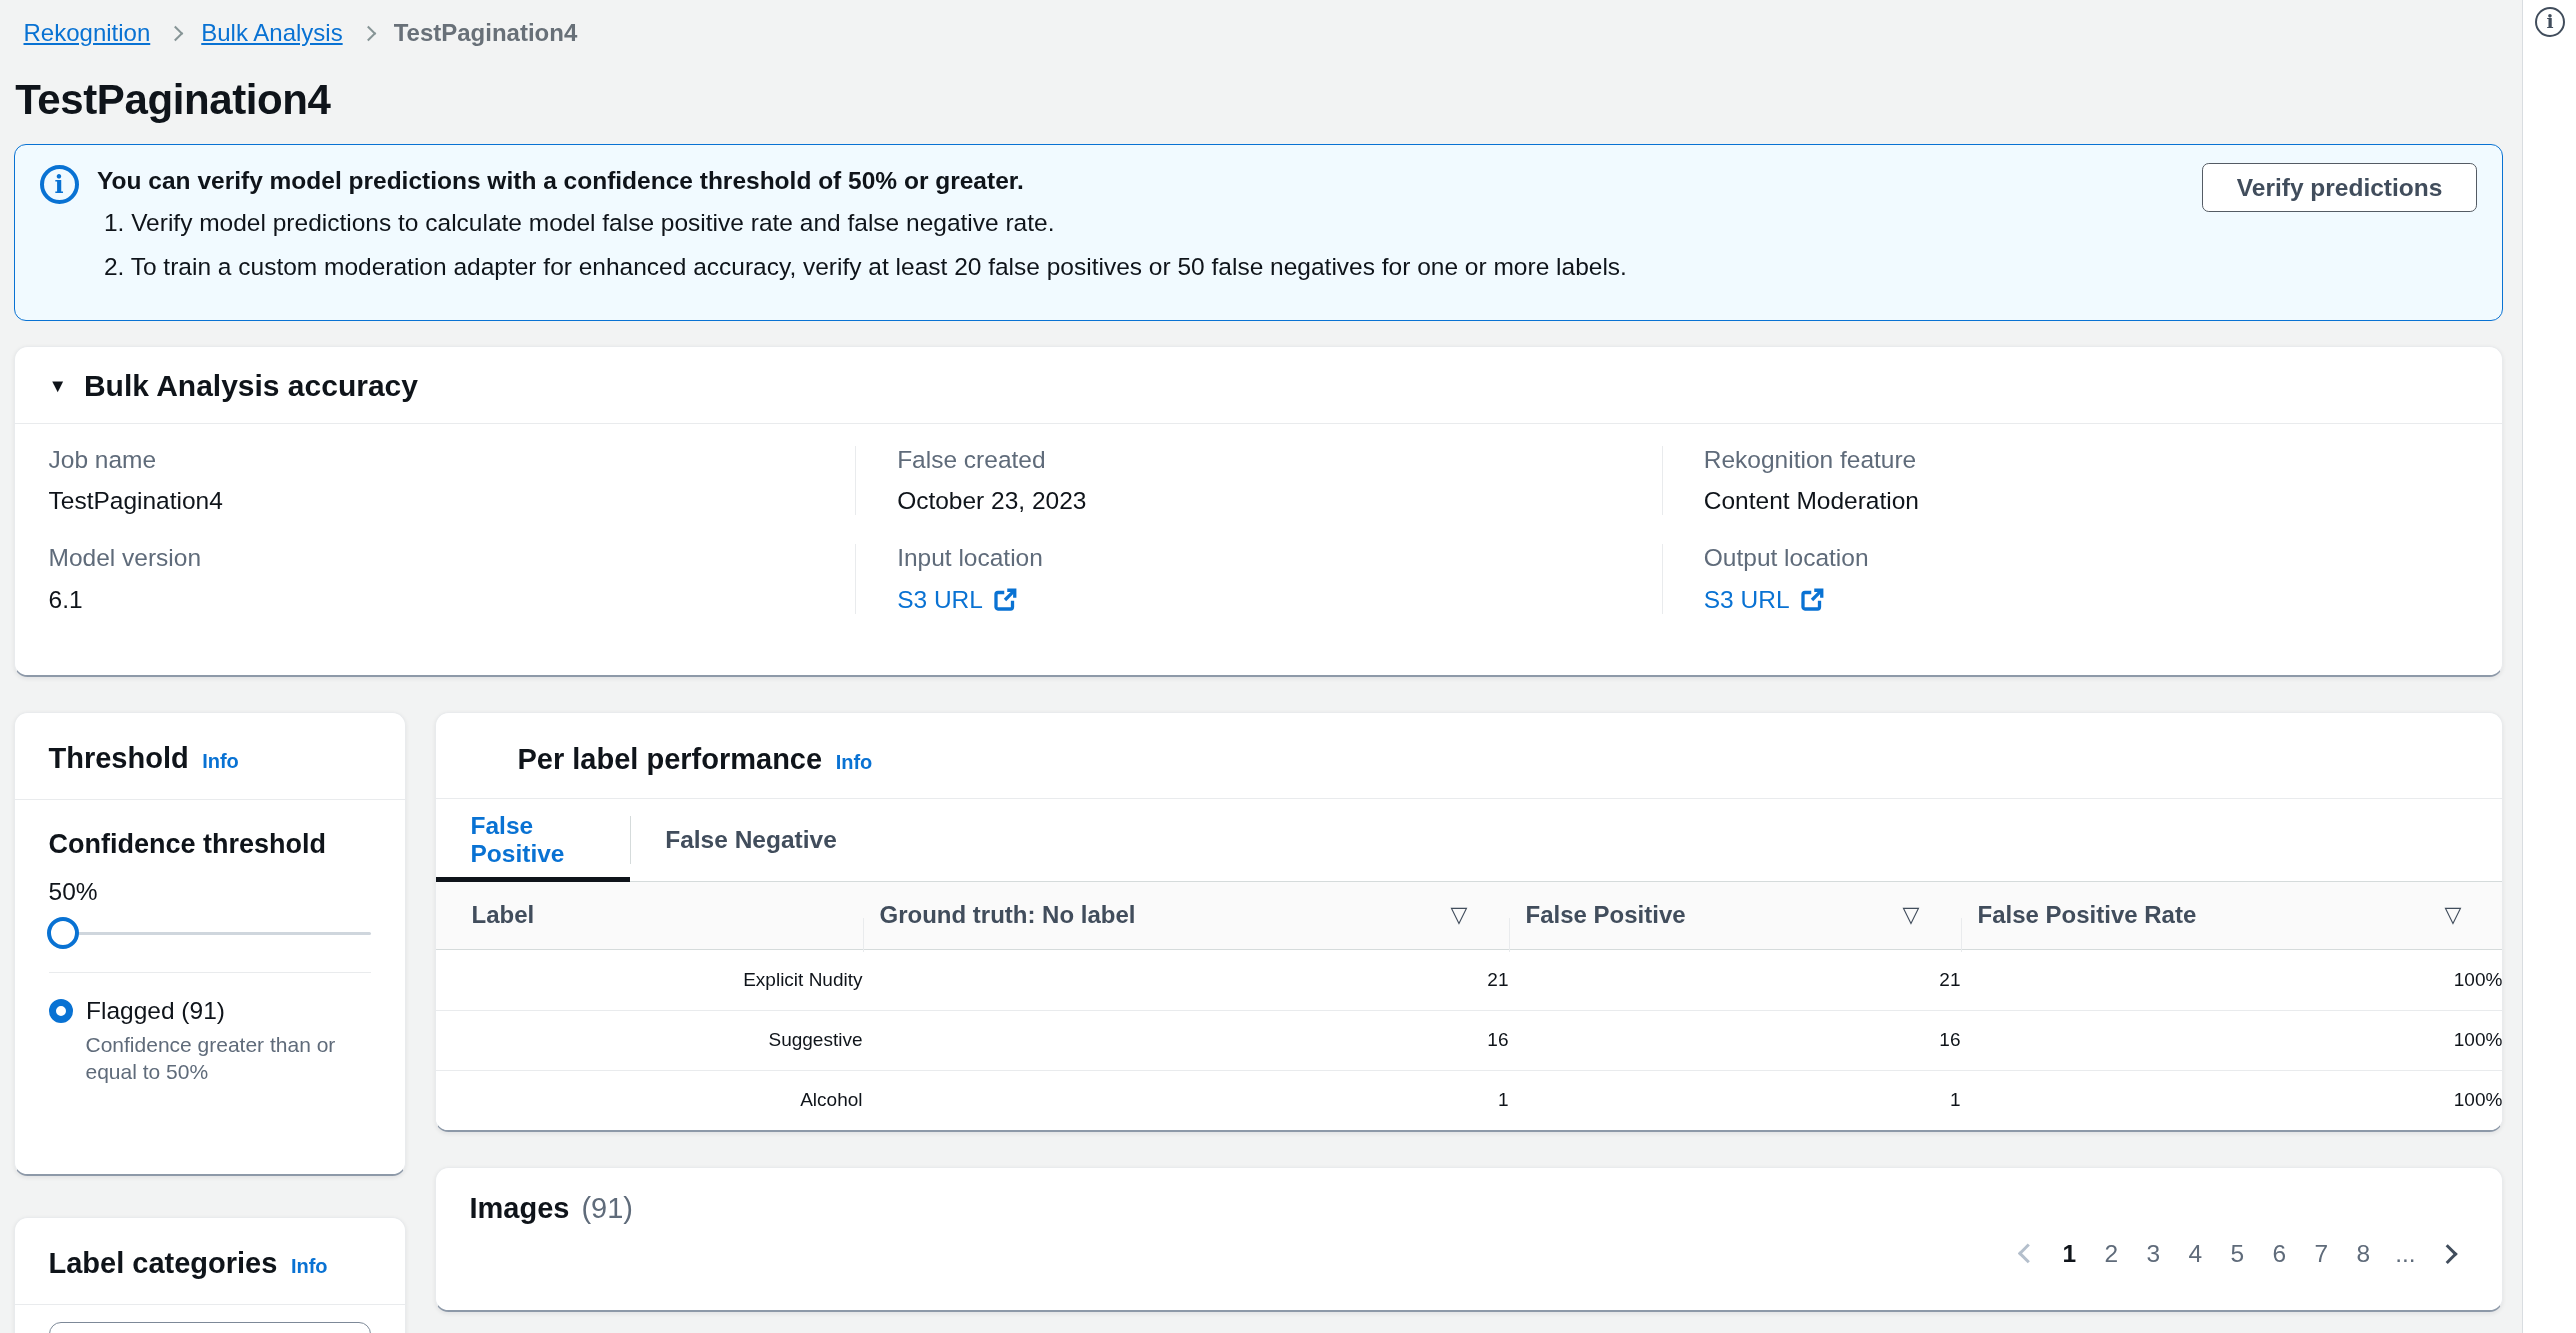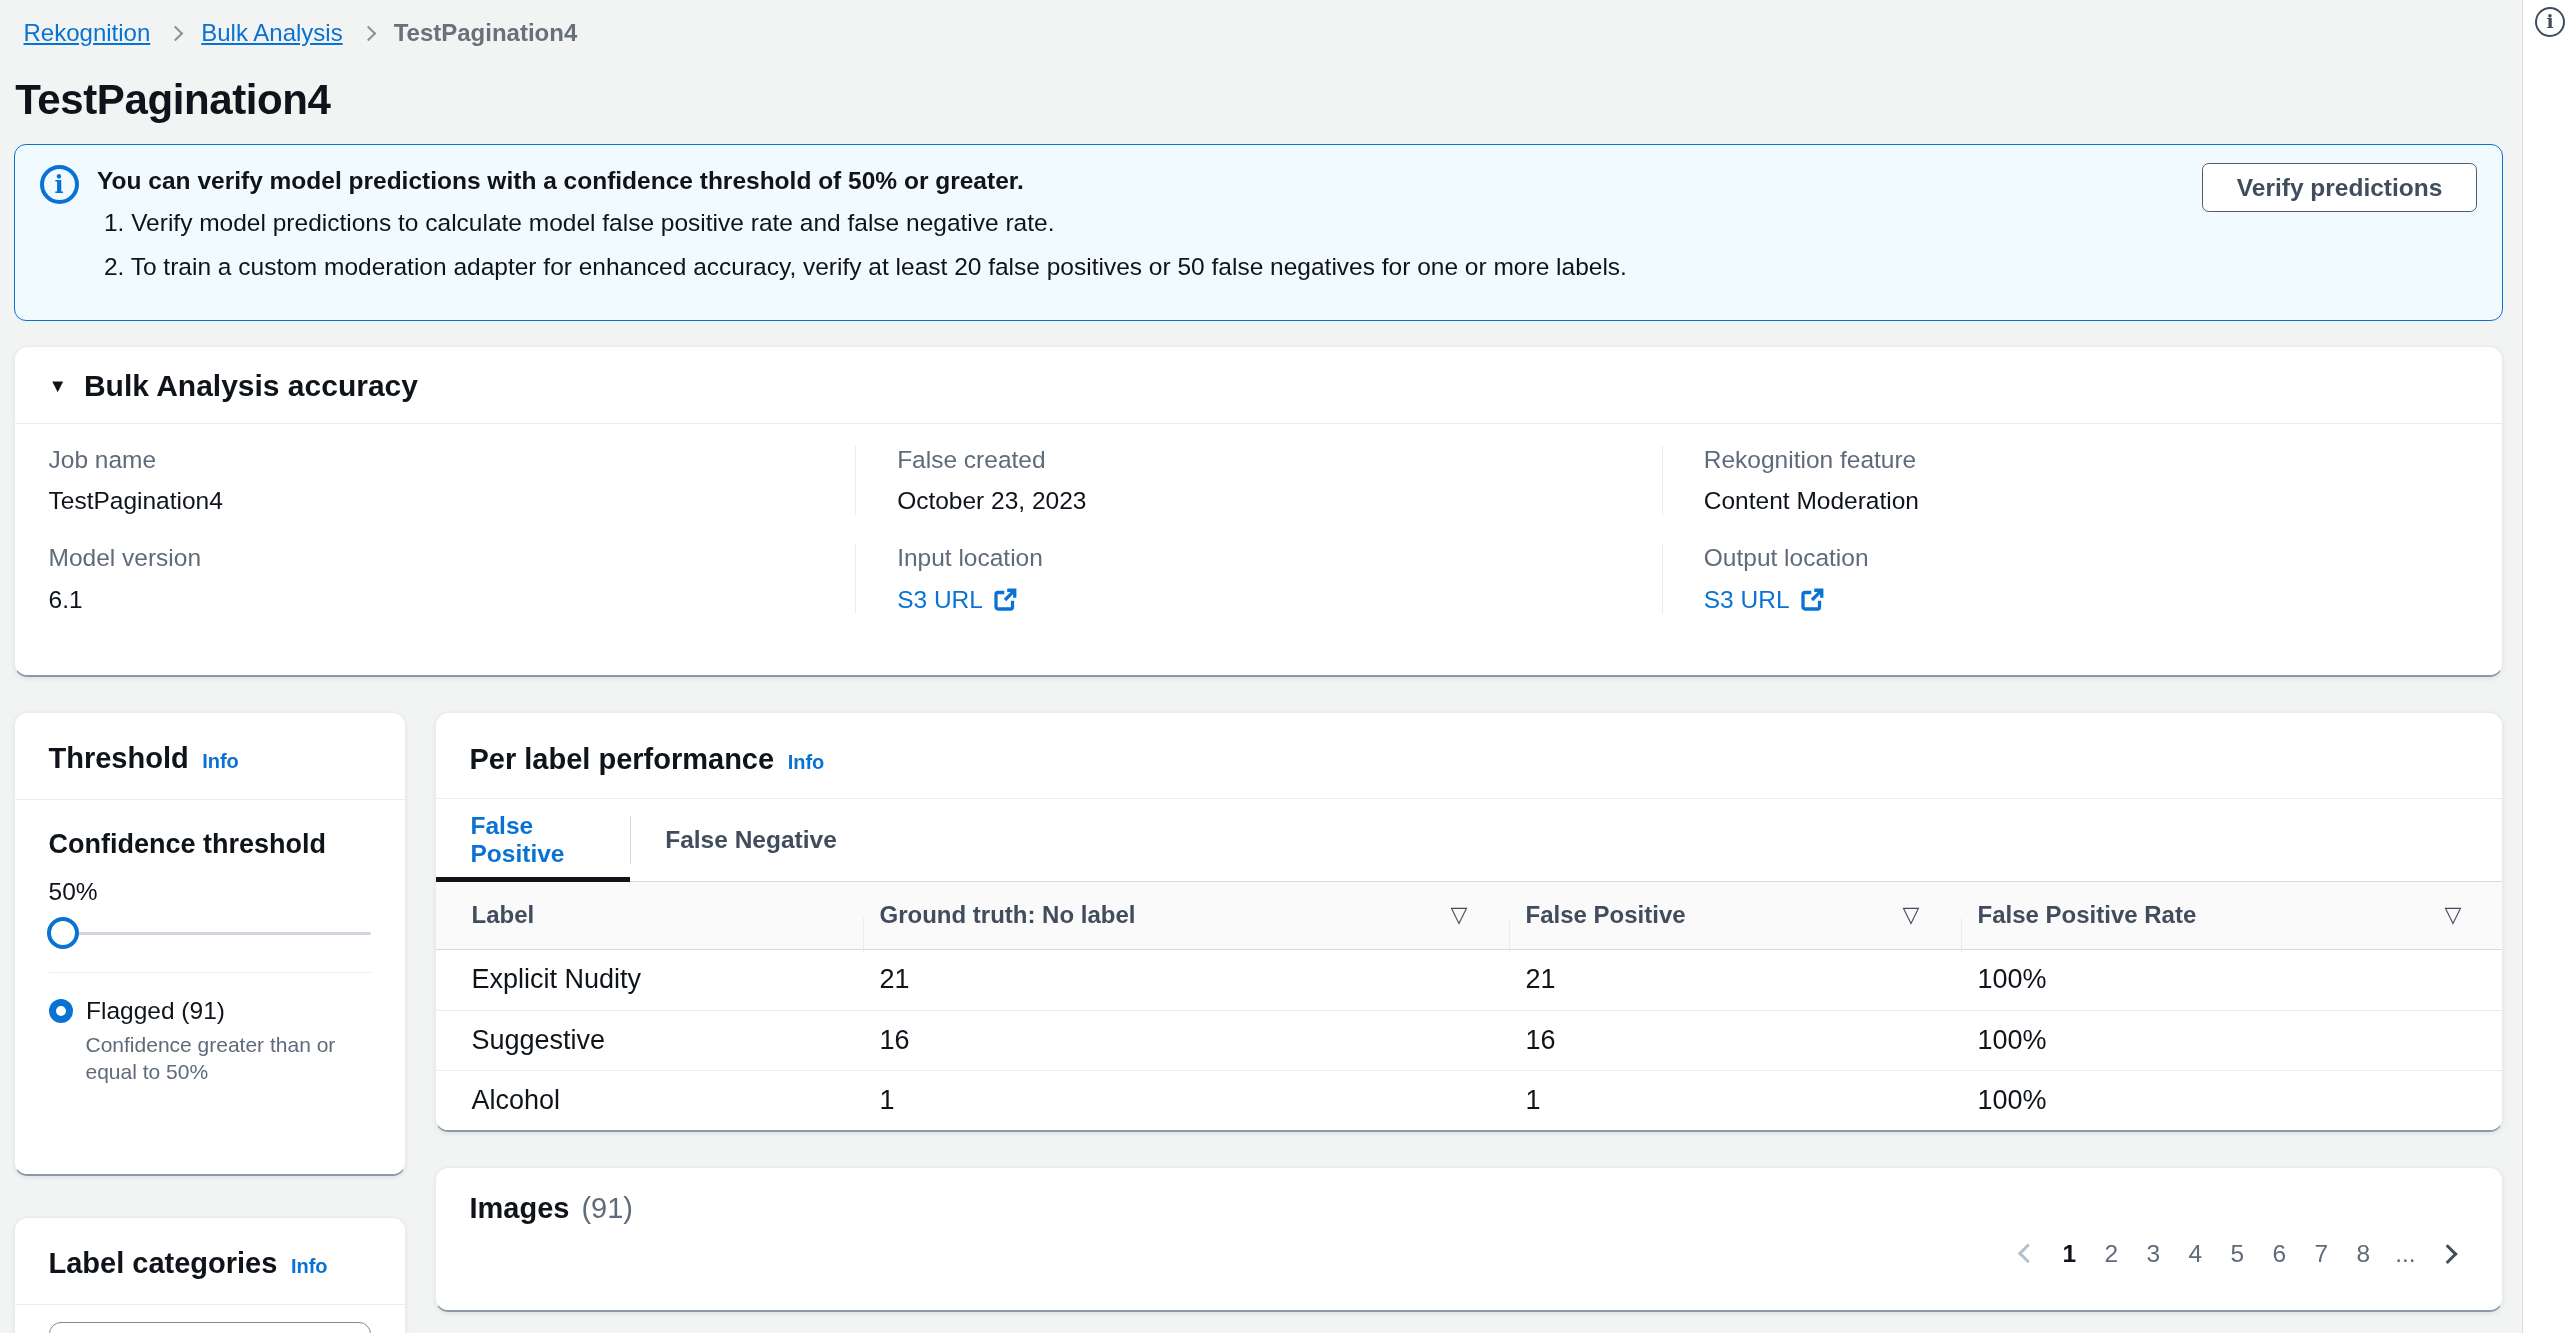--- a/index.html
+++ b/index.html
@@ -83,38 +83,38 @@
   .radio-label { font-size:24.5px; color:#0f141a; }
   .radio-desc { margin:6.8px 0 0 37px; font-size:21px; line-height:27px; color:#5f6b7a; max-width:296px; }
 
   
   .labelcats-panel { margin-top:41px; height:389px; overflow:hidden; }
   .labelcats-body { padding:17px 34px 0 34px; }
   .cat-input { height:54px; border:1.7px solid #7d8998; border-radius:12px; background:#fff; cursor:text; }
 
   
   .perlabel-panel { overflow:hidden; }
-  .perlabel-hdr { padding:30px 34px 22px 34px; }
+  .perlabel-hdr { padding:30px 34px 22px 34px;margin-left:48px; }
   .tabs { position:relative; display:flex; align-items:stretch; height:83px; border-bottom:1.7px solid #d5dbdb; }
   .tab { display:flex; align-items:center; font-size:24.5px; font-weight:700; cursor:pointer; position:relative; }
   .tab-fp { width:194px; padding-left:35px; color:#0972d3; }
   .tab-fp::after { content:""; position:absolute; left:0; right:0; bottom:-1.7px; height:5px; background:#0f141a; }
   .tab-sep { width:1.7px; background:#d5dbdb; margin:17px 0; }
   .tab-fn { padding:0 34px; color:#414d5c; }
 
   .tbl-head { display:grid; grid-template-columns:427px 646px 452px 1fr; height:68px; align-items:center;
     background:#fafafa; border-bottom:1.7px solid #d5dbdb; }
   .th { font-size:24px; font-weight:700; color:#414d5c; display:flex; align-items:center; }
   .th.first { padding-left:36px; }
   .th.filt { position:relative; padding-left:17px; justify-content:space-between; padding-right:41px; }
   .th.filt::before { content:""; position:absolute; left:0; top:17px; height:34px; width:1.7px; background:#e9ebed; }
   .filter-icon { font-size:22px; color:#414d5c; font-weight:400; cursor:pointer; }
   .tbl-row { display:grid; grid-template-columns:427px 646px 452px 1fr; height:60px; align-items:center; background:#fff; }
   .tbl-row + .tbl-row { border-top:1.7px solid #e9ebed; }
-  .td { font-size:27px; color:#0f141a; padding-left:17px; }
+  .td { font-size:19px; color:#0f141a; padding-left:17px;text-align:right; }
   .td.first { padding-left:36px; }
 
   
   .images-panel { margin-top:35px; height:145px; padding:0 34px; overflow:hidden; }
   .images-hdr { display:flex; align-items:baseline; gap:12px; padding-top:24px; }
   .images-count { font-size:29px; font-weight:400; color:#5f6b7a; }
   .pagination { display:flex; justify-content:flex-end; align-items:center; margin-top:15px; }
   .page-item { width:42px; text-align:center; font-size:24.5px; color:#5f6b7a; cursor:pointer; }
   .page-item.current { color:#0f141a; font-weight:700; }
   .page-chev { width:42px; display:flex; justify-content:center; cursor:pointer; }

